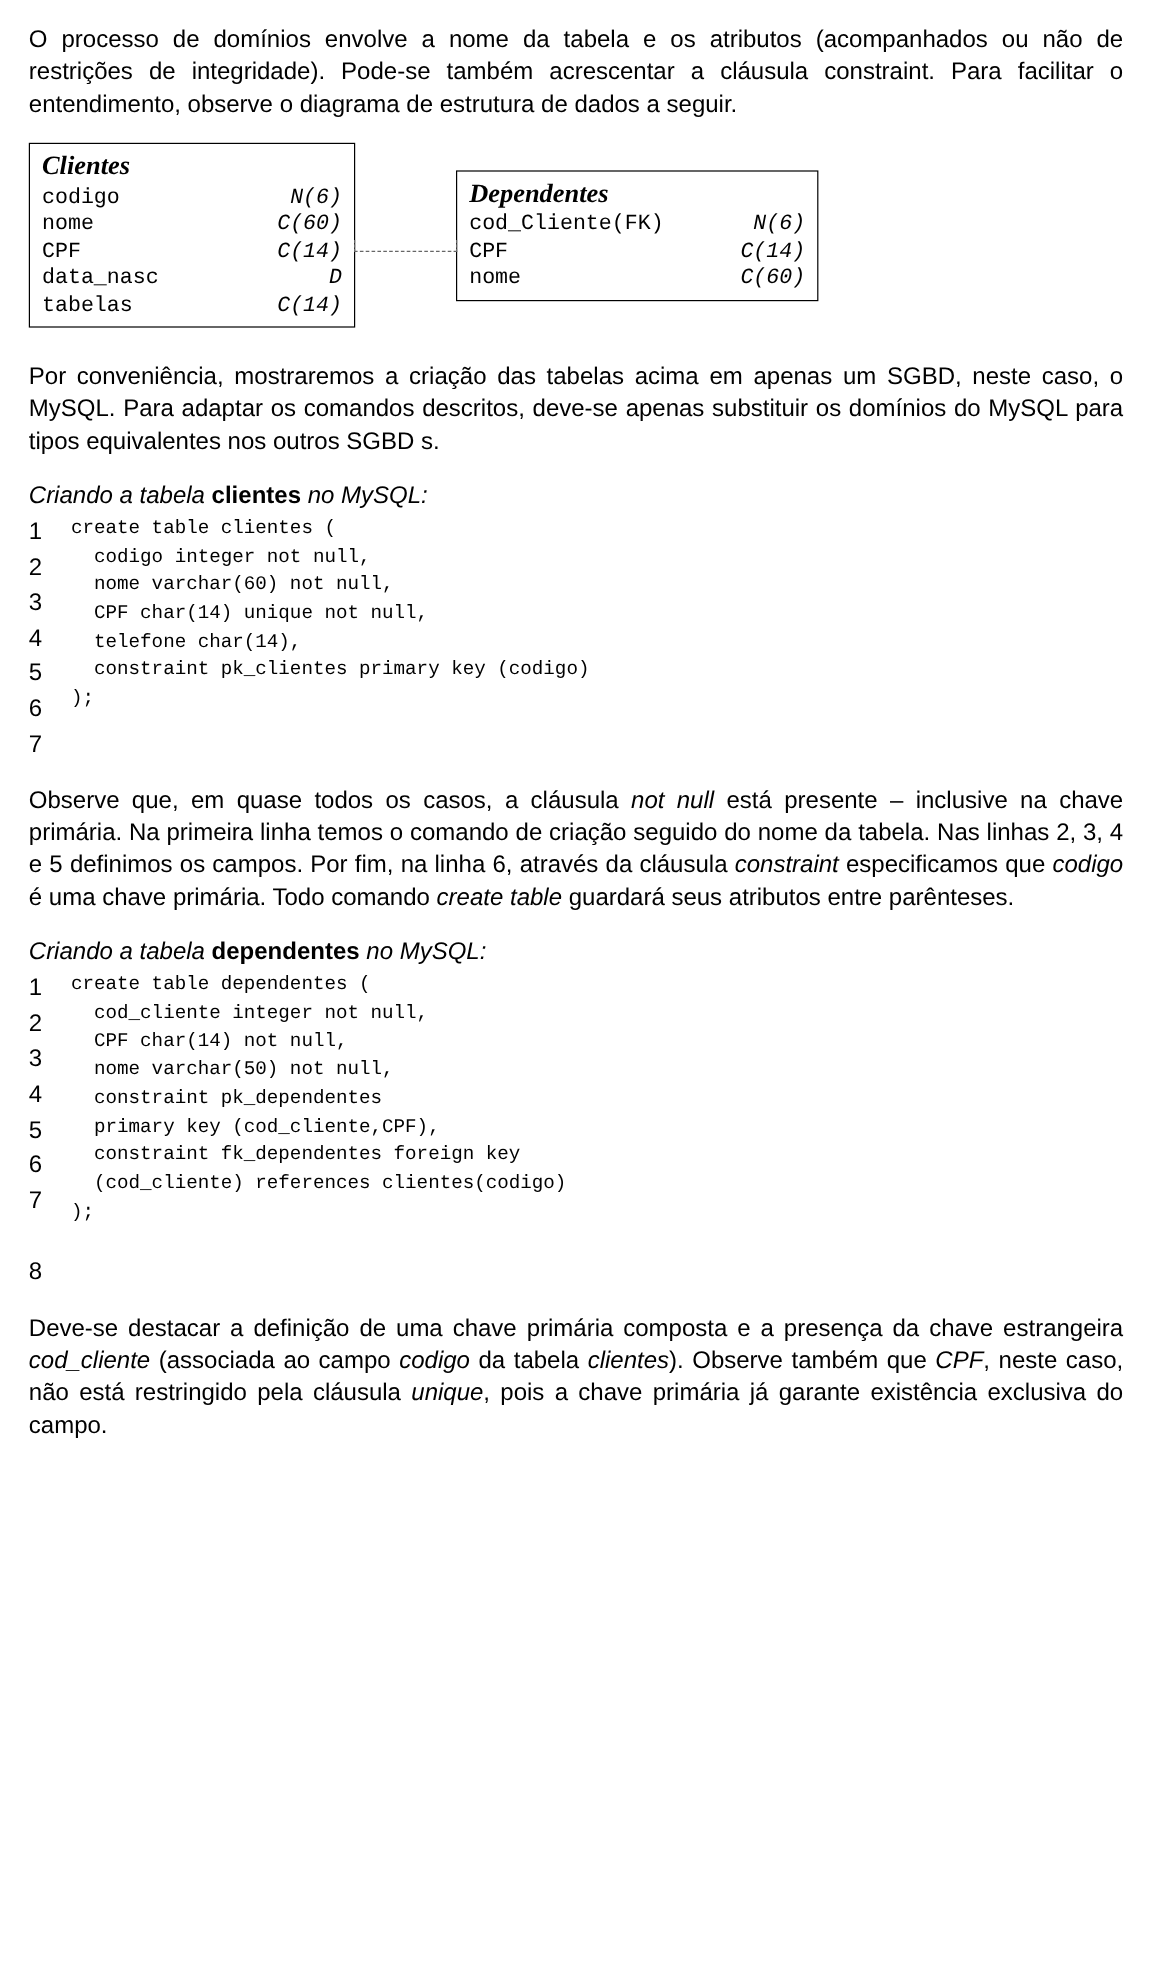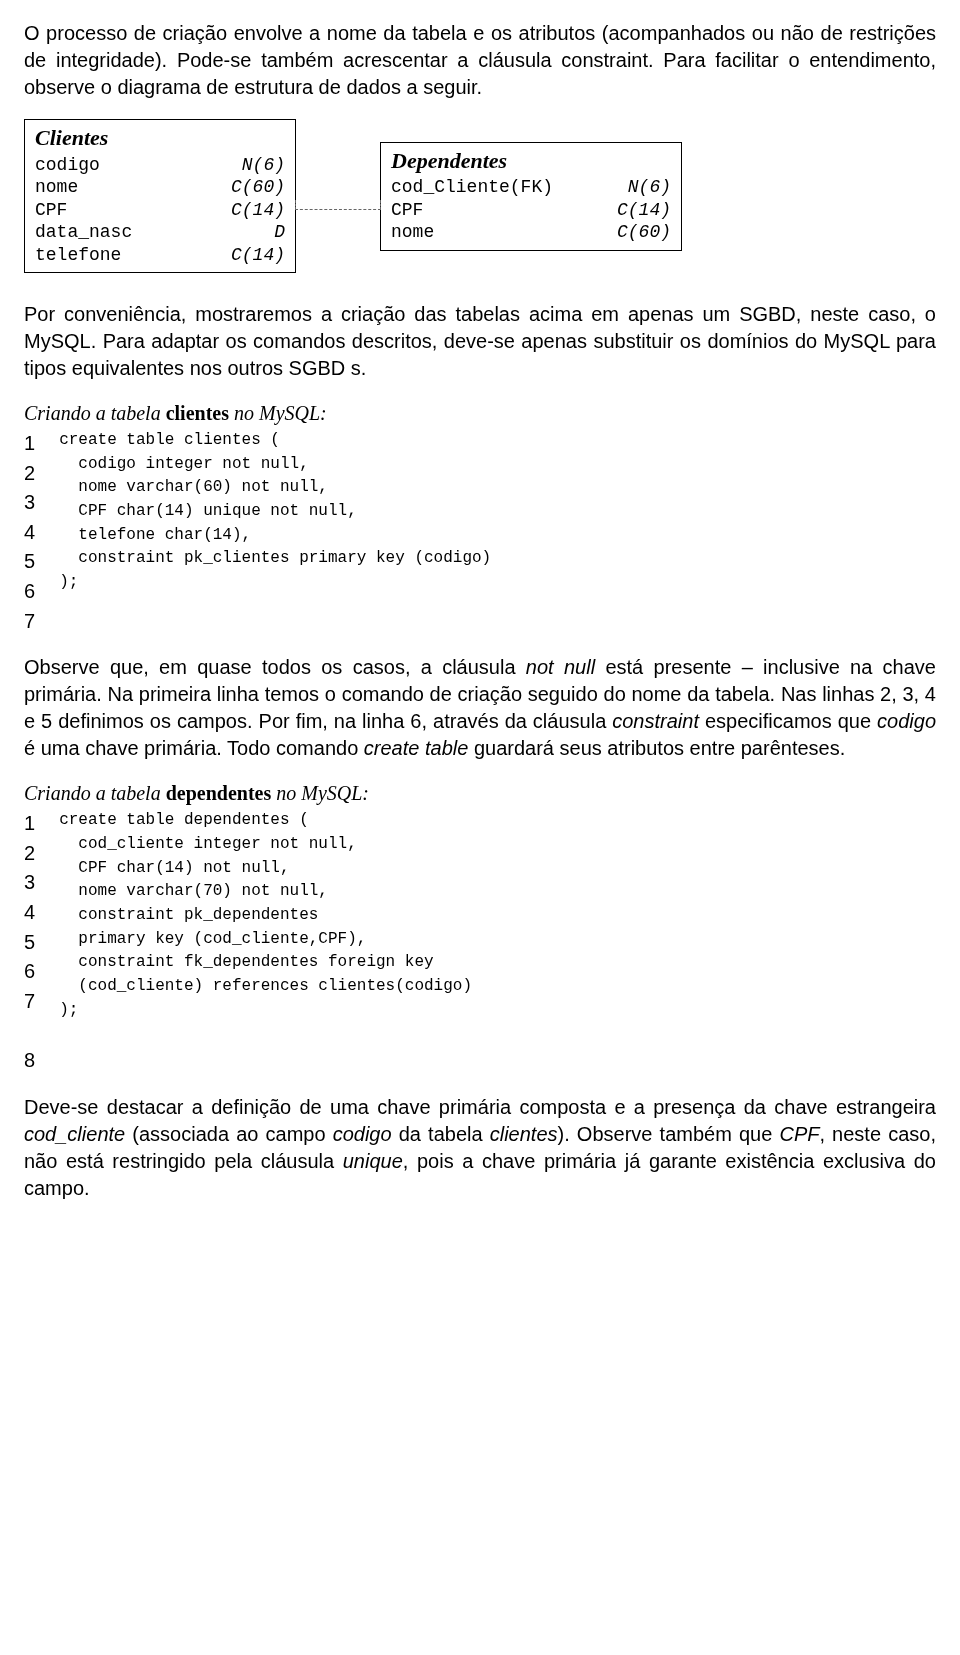--- a/index.html
+++ b/index.html
@@ -57,21 +57,21 @@
     content: "";
     position: absolute;
     width: 0; height: 10px;
     border-left: 1.5px dashed #666;
     top: -10px;
   }
   .connector::before { left: 0; }
   .connector::after { right: 0; }
 
   
-  .code-heading { font-style: italic; margin-bottom: 2px; font-family: Liberation Serif, serif; }
+  .code-heading { font-style: italic; margin-bottom: 2px; }
   .code-heading .bold { font-style: normal; font-weight: bold; }
   .code-block {
     display: flex;
     margin-bottom: 18px;
   }
   .line-numbers {
     font-family: Arial, Helvetica, sans-serif;
     font-size: 20px;
     line-height: 1.48;
     padding-right: 24px;
@@ -81,21 +81,21 @@
   .code {
     font-family: "Courier New", Courier, monospace;
     font-size: 16px;
     line-height: 1.48;
     white-space: pre;
   }
 </style>
 </head>
 <body>
 
-<p>O processo de criação envolve a nome da tabela e os atributos (acompanhados ou não de restrições de integridade). Pode-se também acrescentar a cláusula constraint. Para facilitar o entendimento, observe o diagrama de estrutura de dados a seguir.</p>
+<p>O processo de domínios envolve a nome da tabela e os atributos (acompanhados ou não de restrições de integridade). Pode-se também acrescentar a cláusula constraint. Para facilitar o entendimento, observe o diagrama de estrutura de dados a seguir.</p>
 
 <div class="diagram">
   <div class="entity">
     <div class="entity-title">Clientes</div>
     <div class="entity-row">
         <span class="col-name">codigo</span>
         <span class="col-type">N(6)</span>
       </div>
     <div class="entity-row">
         <span class="col-name">nome</span>
@@ -103,21 +103,21 @@
       </div>
     <div class="entity-row">
         <span class="col-name">CPF</span>
         <span class="col-type">C(14)</span>
       </div>
     <div class="entity-row">
         <span class="col-name">data_nasc</span>
         <span class="col-type">D</span>
       </div>
     <div class="entity-row">
-        <span class="col-name">telefone</span>
+        <span class="col-name">tabelas</span>
         <span class="col-type">C(14)</span>
       </div>
   </div>
 
   <div class="connector"></div>
 
   <div class="entity entity2">
     <div class="entity-title">Dependentes</div>
     <div class="entity-row">
         <span class="col-name">cod_Cliente(FK)</span>
@@ -169,21 +169,21 @@
 3
 4
 5
 6
 7
 
 8</div>
   <div class="code">create table dependentes (
   cod_cliente integer not null,
   CPF char(14) not null,
-  nome varchar(70) not null,
+  nome varchar(50) not null,
   constraint pk_dependentes
   primary key (cod_cliente,CPF),
   constraint fk_dependentes foreign key
   (cod_cliente) references clientes(codigo)
 );</div>
 </div>
 
 <p>
   <span>Deve-se destacar a definição de uma chave primária composta e a presença da chave estrangeira </span><span class="italic">cod_cliente</span><span> (associada ao campo </span><span class="italic">codigo</span><span> da tabela </span><span class="italic">clientes</span><span>). Observe também que </span><span class="italic">CPF</span><span>, neste caso, não está restringido pela cláusula </span><span class="italic">unique</span><span>, pois a chave primária já garante existência exclusiva do campo.</span>
 </p>

